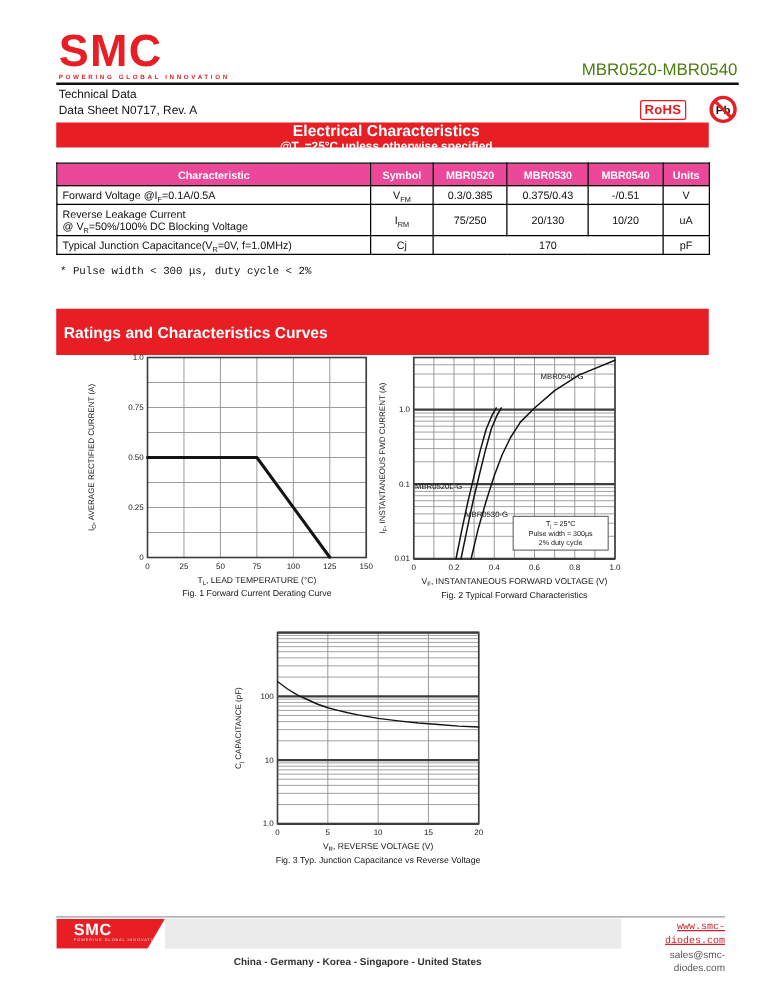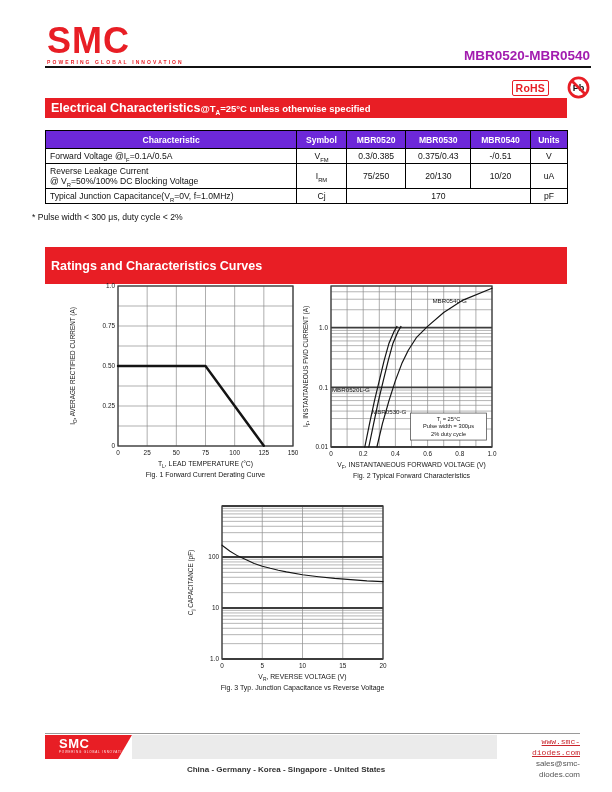--- a/index.html
+++ b/index.html
@@ -3,40 +3,40 @@
 <meta charset="utf-8">
 <style>
   html,body{margin:0;padding:0;background:#fff;}
   .page{position:relative;width:612px;height:792px;background:#ffffff;overflow:hidden;
         font-family:"Liberation Sans","DejaVu Sans",sans-serif;color:#111;padding-left:24px;}
   sub{font-size:.68em;line-height:0;}
   
   .logo{position:absolute;left:47px;top:24px;}
   .logo-text{font-size:36px;font-weight:900;color:#e81e25;letter-spacing:1px;line-height:34px;}
   .logo-tagline{font-size:5px;font-weight:700;color:#e81e25;letter-spacing:2.1px;margin-top:1px;}
-  .part-number{position:absolute;right:46px;top:48px;font-size:13.5px;font-weight:700;color:#a21caf;}
+  .part-number{position:absolute;right:46px;top:48px;font-size:13.5px;font-weight:400;color:#4d7c0f;}
   .hrule{position:absolute;left:45px;right:45px;top:66px;height:2px;background:#111;}
   .doc-lines{position:absolute;left:47px;top:70px;font-size:9.5px;line-height:12.5px;color:#111;}
   .badges{position:absolute;right:46px;top:76px;display:flex;align-items:center;gap:18px;}
   .rohs{border:1.6px solid #e81e25;border-radius:2px;color:#e81e25;font-weight:800;font-size:10.5px;
         padding:1px 3px;letter-spacing:.2px;}
   
   .banner{position:absolute;left:45px;width:522px;background:#e81e25;color:#fff;display:flex;
           align-items:center;padding-left:6px;box-sizing:border-box;}
-  .banner1{top:98px;height:20px;}
+  .banner1{top:98px;height:20px;flex-direction:column;}
   .banner2{top:247px;height:37px;}
   .banner .big{font-size:12.5px;font-weight:800;}
   .banner .small{font-size:9.5px;font-weight:700;}
   
   .tblwrap{position:absolute;left:45px;top:130px;width:523px;}
   table.chars{border-collapse:collapse;width:100%;font-size:8.6px;border:1.6px solid #000;}
-  table.chars th{background:#6d28d9;color:#fff;font-weight:700;border:1px solid #000;padding:2px 3px;height:13px;}
+  table.chars th{background:#ec4899;color:#fff;font-weight:700;border:1px solid #000;padding:2px 3px;height:13px;}
   table.chars td{border:1px solid #000;padding:2px 4px;text-align:center;color:#111;}
   table.chars td.cl{text-align:left;}
-  .notes{position:absolute;left:32px;top:212px;font-size:8.6px;line-height:11.5px;color:#111;}
+  .notes{position:absolute;left:48px;top:212px;font-size:8.6px;line-height:11.5px;color:#111;font-family:Liberation Mono, monospace;}
   
   .chart{position:absolute;}
   #fig1{left:60px;top:277px;}
   #fig2{left:300px;top:277px;}
   #fig3{left:150px;top:497px;}
   
   .footer{position:absolute;left:45px;top:733px;width:535px;}
   .footer-rule{height:1px;background:#9a9a9a;margin-bottom:1px;}
   .footer-row{display:flex;align-items:stretch;height:24px;}
   .footer-logo{width:90px;background:#e81e25;clip-path:polygon(0 0,100% 0,calc(100% - 14px) 100%,0 100%);
@@ -57,20 +57,24 @@
 <body>
 
 <div class="page">
 
   <div class="logo">
     <div class="logo-text">SMC</div>
     <div class="logo-tagline">POWERING GLOBAL INNOVATION</div>
   </div>
   <div class="part-number">MBR0520-MBR0540</div>
   <div class="hrule"></div>
+  <div class="doc-lines">
+    <div>Technical Data</div>
+    <div>Data Sheet N0717, Rev. A</div>
+  </div>
   <div class="badges">
     <span class="rohs">RoHS</span>
     <svg class="pbicon" width="23" height="23" viewBox="0 0 24 24">
       <circle cx="12" cy="12" r="10" fill="#fff" stroke="#e81e25" stroke-width="2.8"></circle>
       <text x="12" y="15.6" text-anchor="middle" font-size="9.5" font-weight="bold" fill="#111" font-family="Liberation Sans, sans-serif">Pb</text>
       <line x1="4.9" y1="4.9" x2="19.1" y2="19.1" stroke="#e81e25" stroke-width="2.8"></line>
     </svg>
   </div>
 
   <div class="banner banner1">

